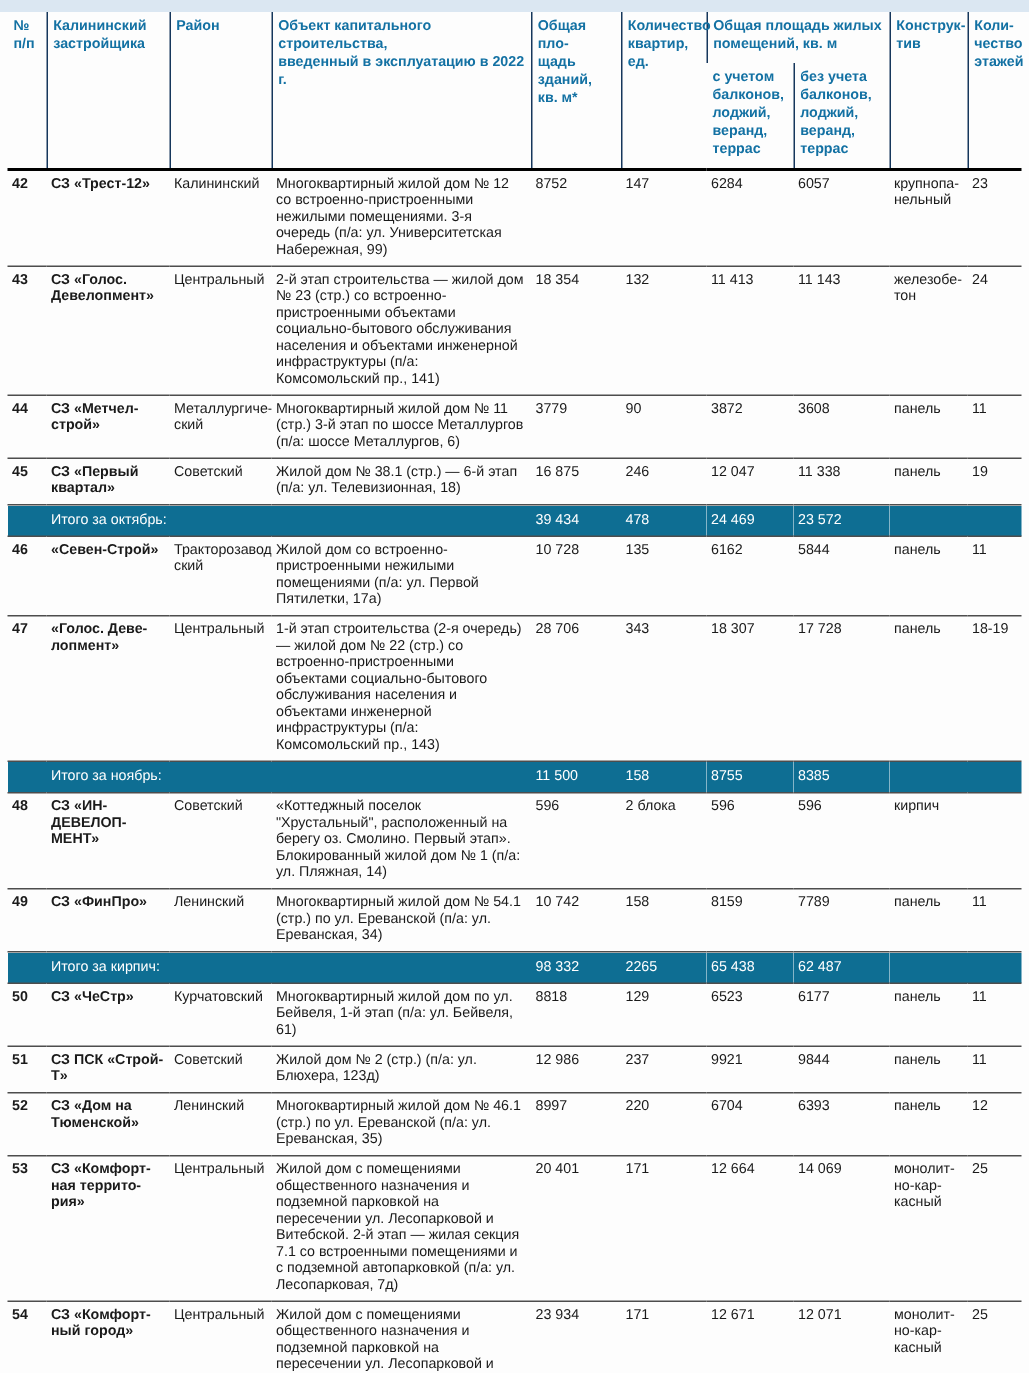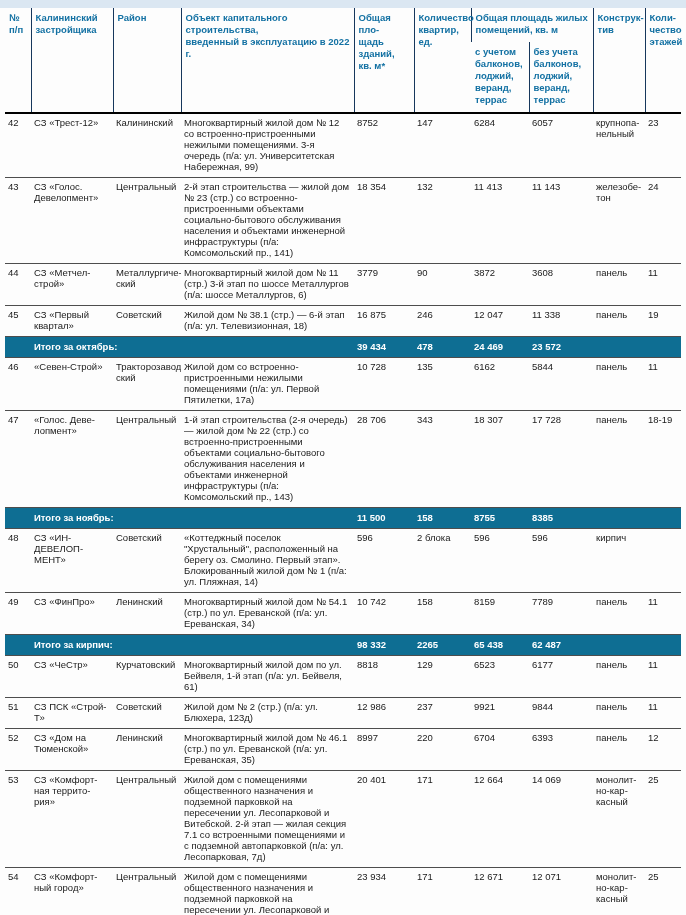--- a/index.html
+++ b/index.html
@@ -10,22 +10,22 @@
   col.c-num{width:26px} col.c-dev{width:82px} col.c-dist{width:68px} col.c-obj{width:173px}
   col.c-area{width:60px} col.c-apt{width:57px} col.c-with{width:58px} col.c-wo{width:64px}
   col.c-con{width:52px} col.c-fl{width:36px}
   thead th { color:#1371a3; font-weight:bold; text-align:left; vertical-align:top;
              padding:4px 4px 6px 4px; white-space:pre-line; font-size:9.5px; line-height:12px;
              border-left:1px solid #16375c; }
   thead th:first-child { border-left:none; }
   thead { border-bottom:2px solid #000; }
   tbody td { vertical-align:top; padding:3px 4px 5px 3px; border-top:1px solid #4d4d4d;
              overflow:hidden; }
-  td.bold { font-weight:normal; }
-  tr.summary td { background:#0e6e93; color:#fff; font-weight:bold; padding:4px 4px 5px 3px; }
+  td.bold { font-weight:bold; }
+  tr.summary td { background:#0e6e93; color:#fff; font-weight:normal; padding:4px 4px 5px 3px; }
   tr.summary td.label { padding-left:29px; }
 </style>
 </head>
 <body>
 
 <div class="top-strip"></div>
 
 <table>
   <colgroup>
     <col class="c-num">

